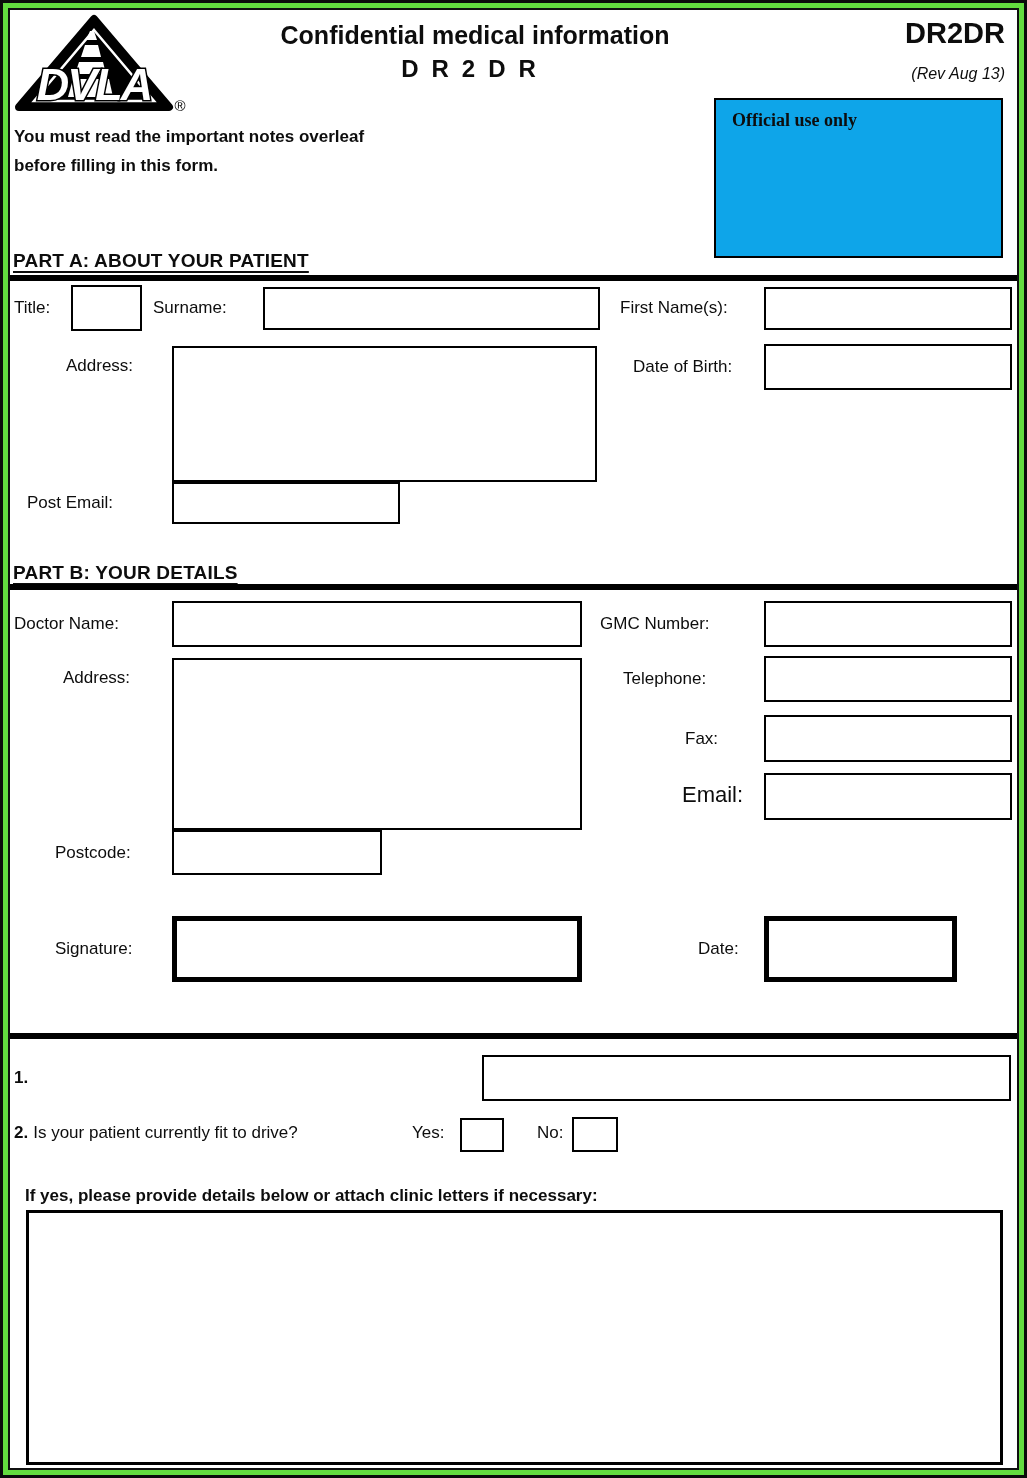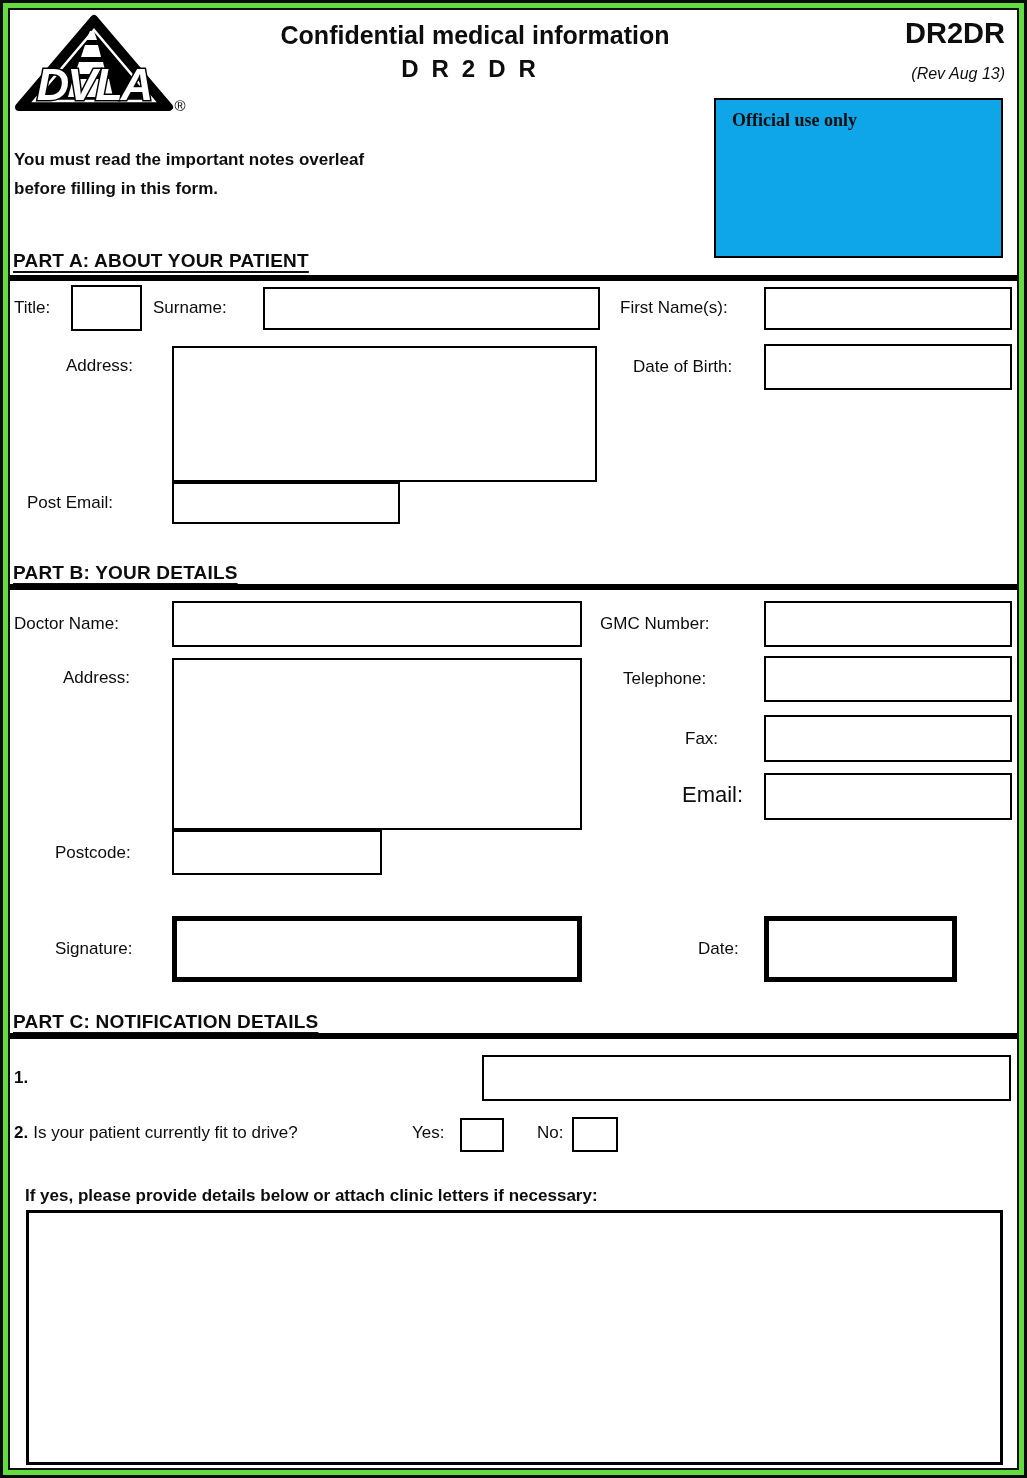--- a/index.html
+++ b/index.html
@@ -64,21 +64,21 @@
   .official-box{
     position:absolute;left:704px;top:88px;width:289px;height:160px;
     box-sizing:border-box;border:2px solid #000;background:#0ea5e9;
   }
   .official-label{
     font-family:"Liberation Serif","DejaVu Serif",serif;
     font-weight:bold;font-size:18px;
     padding:10px 0 0 16px;
   }
   .notice{
-    position:absolute;left:4px;top:135px;
+    position:absolute;left:4px;top:112px;
     font-size:17px;font-weight:bold;line-height:29px;
   }
   .q-num{font-weight:bold;margin-right:5px;}
   .prompt{
     position:absolute;
     font-size:17px;font-weight:bold;
   }
 </style>
 </head>
 <body>
@@ -160,21 +160,20 @@
 
     <div class="lbl" style="left:45px;top:820px;height:45px;">Postcode:</div>
     <div class="box" style="left:162px;top:820px;width:210px;height:45px;" role="textbox"></div>
 
     <div class="lbl" style="left:45px;top:906px;height:66px;text-align:right;">Signature:</div>
     <div class="box thick" style="left:162px;top:906px;width:410px;height:66px;" role="textbox"></div>
 
     <div class="lbl" style="left:688px;top:906px;height:66px;">Date:</div>
     <div class="box thick" style="left:754px;top:906px;width:193px;height:66px;" role="textbox"></div>
 
-    <div class="section-heading" style="left:3px;top:1001px;">PART C: NOTIFICATION DETAILS</div>
     <div class="section-bar" style="top:1023px;"></div>
 
     <div class="lbl" style="left:4px;top:1046px;height:44px;">
       <span class="q-num">1.</span>
     </div>
     <div class="box" style="left:472px;top:1045px;width:529px;height:46px;" role="textbox"></div>
 
     <div class="lbl" style="left:4px;top:1103px;height:40px;">
       <span class="q-num">2.</span>
       <span>Is your patient currently fit to drive?</span>

